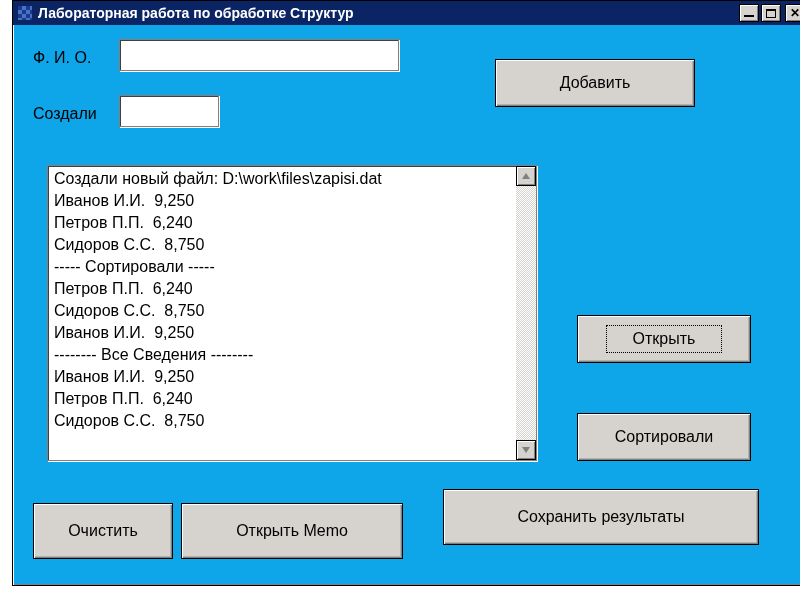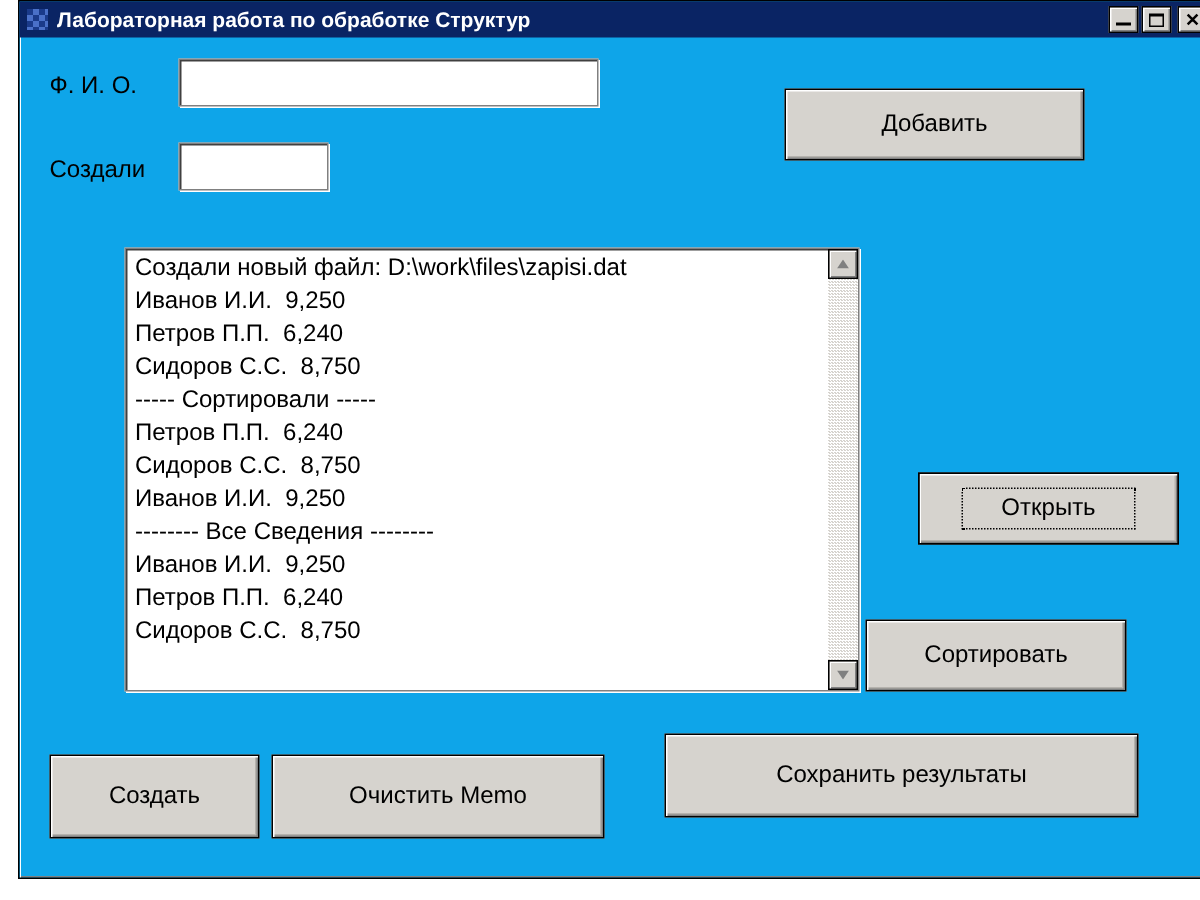--- a/index.html
+++ b/index.html
@@ -95,34 +95,32 @@
     display: flex;
     align-items: center;
     justify-content: center;
     cursor: default;
     text-align: center;
     padding: 0 6px;
   }
   .btn.focus {
     outline: 1px solid #000;
     outline-offset: -1px;
-    margin-left: 35px;
   }
   .btn.focus .inner {
     border: 1px dotted #000;
     padding: 4px 26px;
   }
 
   .memo-frame {
     position: absolute;
     background: #fff;
     border: 1px solid #808080;
     box-shadow: inset 1px 1px 0 #404040, 1px 1px 0 #fff;
     display: flex;
-    margin-left: 36px;
   }
   .memo {
     flex: 1;
     padding: 2px 6px;
     font-size: 16px;
     line-height: 22px;
     color: #000;
     white-space: pre;
     overflow: hidden;
   }
@@ -168,21 +166,21 @@
     <div class="label" style="left:20px; top:24px;text-align:right;">Ф. И. О.</div>
     <div class="sunken-input" style="left:106px; top:14px; width:280px; height:32px;">
       <input type="text" value="" style="">
     </div>
 
     <div class="label" style="left:20px; top:80px;">Создали</div>
     <div class="sunken-input" style="left:106px; top:70px; width:100px; height:32px;">
       <input type="text" value="" style="">
     </div>
 
-    <div class="btn" style="left:510px; top:34px; width:200px; height:48px;">
+    <div class="btn" style="left:482px; top:34px; width:200px; height:48px;">
       <span>Добавить</span>
     </div>
 
     <div class="memo-frame" style="left:34px; top:140px; width:490px; height:296px;">
       <div class="memo" id="memo">Создали новый файл: D:\work\files\zapisi.dat
 Иванов И.И.  9,250
 Петров П.П.  6,240
 Сидоров С.С.  8,750
 ----- Сортировали -----
 Петров П.П.  6,240
@@ -204,27 +202,27 @@
             </svg>
         </div>
       </div>
     </div>
 
     <div class="btn focus" style="left:564px; top:290px; width:174px; height:48px;">
       <span class="inner"><span>Открыть</span></span>
     </div>
 
     <div class="btn" style="left:564px; top:388px; width:174px; height:48px;">
-      <span>Сортировать</span>
+      <span>Сортировали</span>
     </div>
 
     <div class="btn" style="left:20px; top:478px; width:140px; height:56px;">
-      <span>Создать</span>
+      <span>Очистить</span>
     </div>
     <div class="btn" style="left:168px; top:478px; width:222px; height:56px;">
-      <span>Очистить Memo</span>
+      <span>Открыть Memo</span>
     </div>
     <div class="btn" style="left:430px; top:464px; width:316px; height:56px;">
       <span>Сохранить результаты</span>
     </div>
 
   </div>
 </div>
 
 </body></html>

